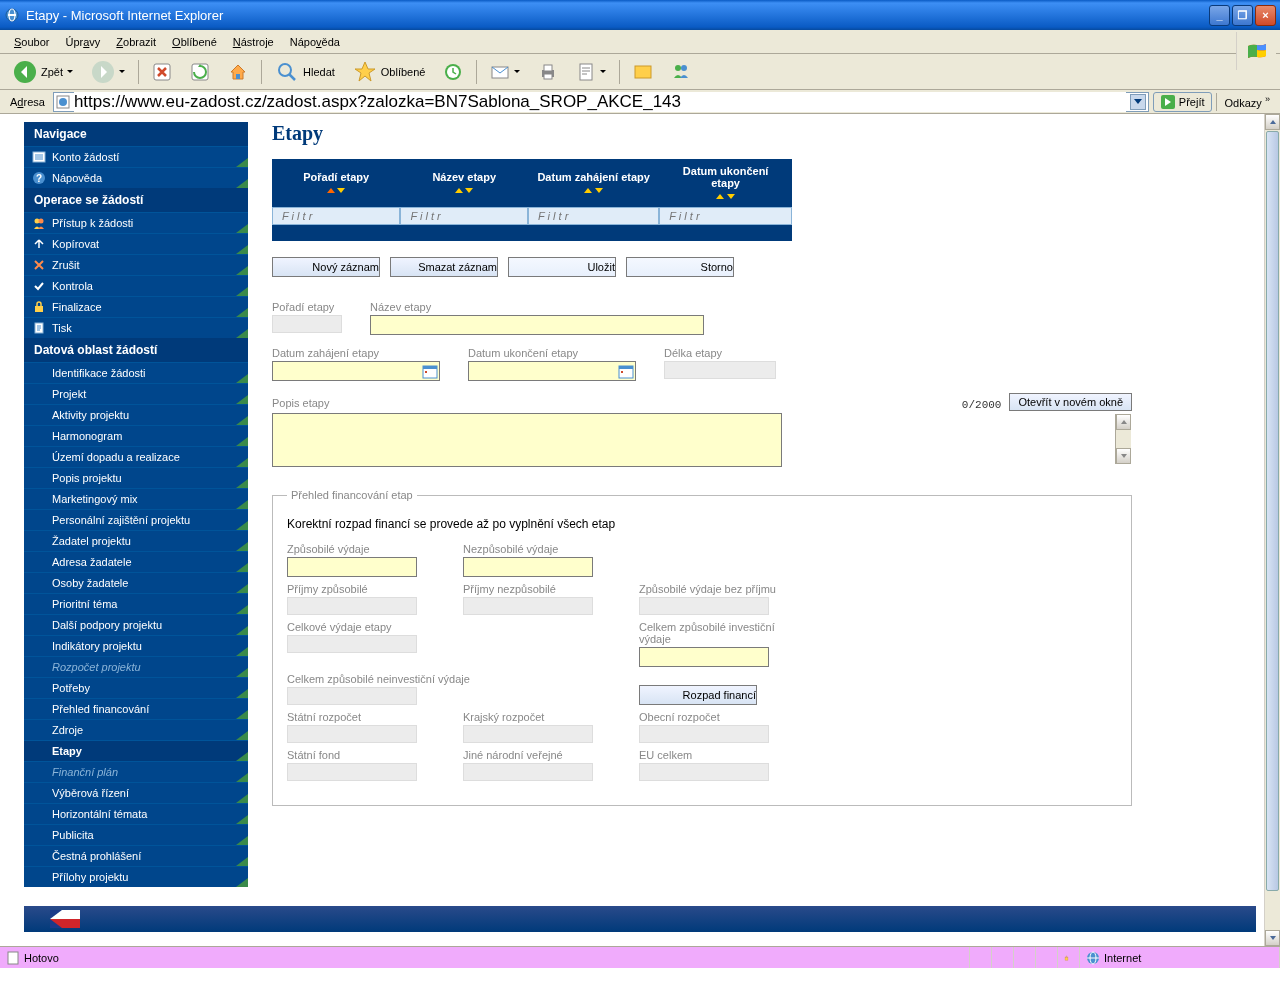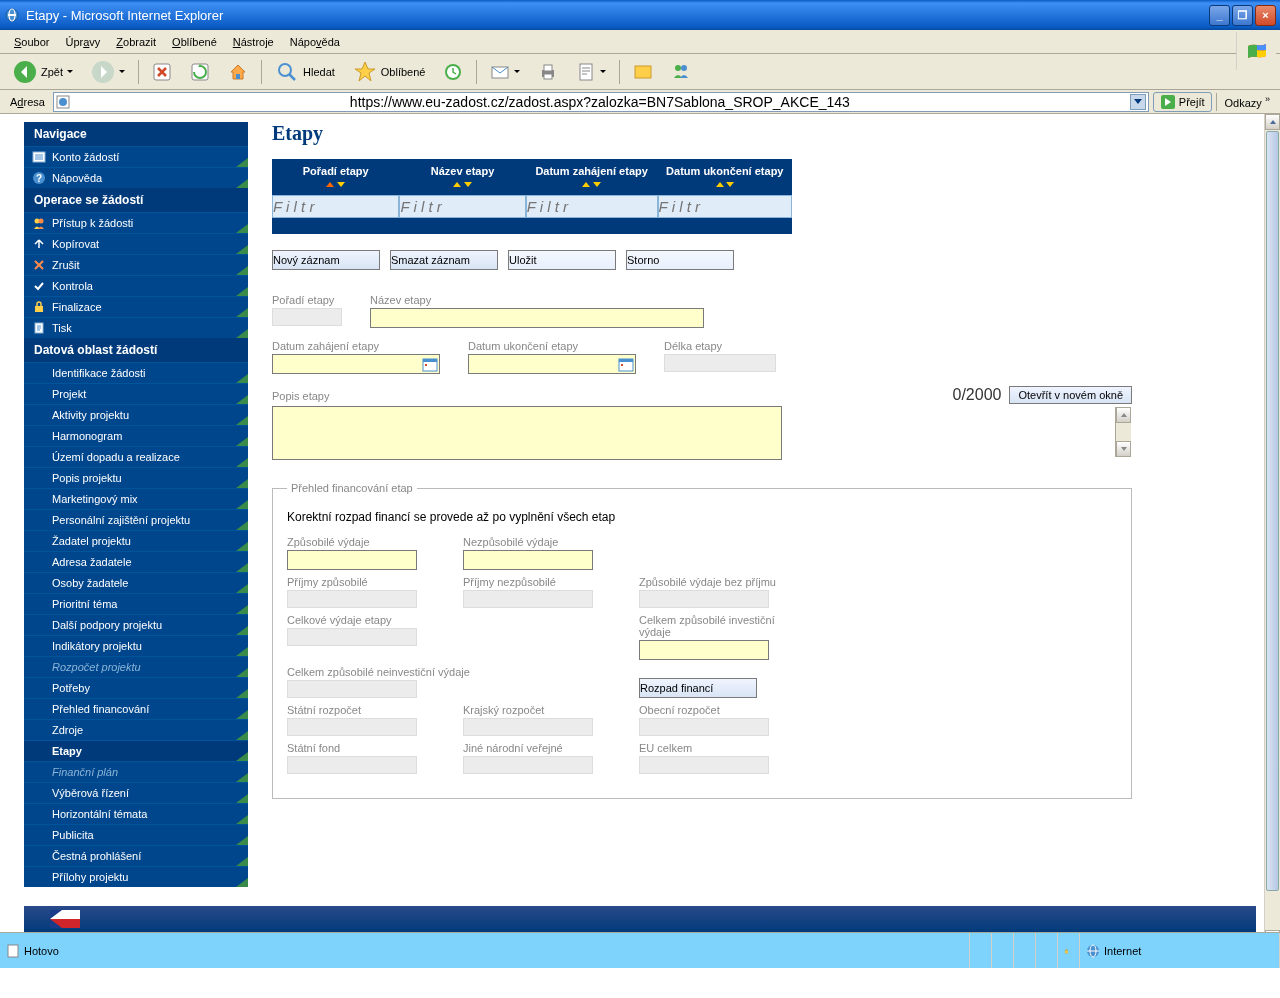--- a/index.html
+++ b/index.html
@@ -26,21 +26,21 @@
 .toolbar .sep { width: 1px; height: 24px; background: #aca899; margin: 0 2px; }
 .toolbar .tb-btn { display: flex; align-items: center; gap: 4px; padding: 2px 6px; cursor: pointer; border: 1px solid transparent; border-radius: 3px; }
 .toolbar .tb-btn svg { width: 24px; height: 24px; }
 .toolbar .tb-btn.small svg { width: 20px; height: 20px; }
 .toolbar .dd { width: 0; height: 0; border-left: 3px solid transparent; border-right: 3px solid transparent; border-top: 3px solid #000; }
 
 
 .addressbar { background: #ece9d8; height: 24px; display: flex; align-items: center; padding: 0 6px; border-bottom: 1px solid #aca899; gap: 4px; }
 .addressbar .lbl { padding: 0 4px; }
 .addressbar .url-box { flex: 1; display: flex; align-items: center; background: #fff; border: 1px solid #7f9db9; height: 20px; padding: 0 2px; gap: 4px; }
-.addressbar .url-box input { flex: 1; border: none; outline: none; font-family: inherit; font-size: 14px; text-align: center; }
+.addressbar .url-box input { flex: 1; border: none; outline: none; font-family: inherit; font-size: 17px; }
 .addressbar .url-box .dd-btn { width: 16px; height: 16px; background: #c8d8ec; border: 1px solid #7f9db9; display: flex; align-items: center; justify-content: center; cursor: pointer; }
 .go-btn { display: flex; align-items: center; gap: 3px; padding: 1px 6px; border: 1px solid #7f9db9; background: #ece9d8; cursor: pointer; border-radius: 3px; }
 .go-btn svg { width: 16px; height: 16px; }
 
 
 .content-wrap { position: relative; height: 854px; overflow: hidden; background: #fff; }
 .content { display: flex; padding: 8px 24px 0 24px; gap: 24px; height: 796px; }
 
 
 .sidebar { width: 224px; flex-shrink: 0; }
@@ -57,55 +57,55 @@
 .page-title { font-family: Georgia, serif; font-size: 20px; color: #003a7a; font-weight: bold; margin-bottom: 14px; }
 
 .data-table { width: 520px; border-collapse: collapse; }
 .data-table thead th { background: #003a7a; color: #fff; font-weight: bold; padding: 6px 8px; text-align: center; font-size: 11px; }
 .data-table thead th .sort-icons { margin-top: 2px; font-size: 9px; }
 .data-table thead th .sort-icons .up { color: #ffcc00; }
 .data-table thead th .sort-icons .down { color: #ffcc00; }
 .data-table thead th.first .sort-icons .up { color: #ff6600; }
 .data-table tbody td { padding: 0; }
 .data-table .filter-row td { background: #c8d8ec; padding: 0; }
-.data-table .filter-row input { width: 100%; border: 1px solid #8ab4d8; background: #e0ecf8; font-style: italic; color: #8aa; padding: 2px 0; font-family: inherit; font-size: 15px; }
+.data-table .filter-row input { width: 100%; border: 1px solid #8ab4d8; background: #e0ecf8; font-style: italic; color: #8aa; padding: 2px 9px; font-family: inherit; font-size: 11px; }
 .data-table .empty-row td { background: #003a7a; height: 16px; }
 
 .btn-row { margin-top: 16px; display: flex; gap: 10px; }
-.btn { width: 108px; padding: 3px 0; text-align: left; border: 1px solid #7a7a7a; background: linear-gradient(to bottom, #f0f4ff, #d8e4f4); cursor: pointer; font-family: inherit; font-size: 11px; }
+.btn { width: 108px; padding: 3px 0; text-align: right; border: 1px solid #7a7a7a; background: linear-gradient(to bottom, #f0f4ff, #d8e4f4); cursor: pointer; font-family: inherit; font-size: 11px; }
 .btn.light { background: linear-gradient(to bottom, #f4f8ff, #e8f0fc); }
 
 .form-section { margin-top: 24px; }
 .form-row { display: flex; gap: 28px; margin-bottom: 12px; }
 .form-group { display: flex; flex-direction: column; }
 .form-label { color: #888; font-size: 11px; margin-bottom: 2px; }
 .inp-yellow { background: #ffffcc; border: 1px solid #7a7a7a; height: 20px; padding: 2px 4px; font-family: inherit; font-size: 11px; }
 .inp-gray { background: #ececec; border: 1px solid #ddd; height: 18px; padding: 2px 4px; font-family: inherit; font-size: 11px; }
 .date-wrap { position: relative; }
 .date-wrap .cal-icon { position: absolute; right: 2px; top: 2px; width: 16px; height: 16px; cursor: pointer; }
 .date-wrap .cal-icon svg { width: 16px; height: 16px; }
-.char-count { color: #333; font-size: 16px; }
+.char-count { color: #333; font-size: 11px; font-family: Liberation Mono, monospace; }
 .open-new { padding: 2px 8px; border: 1px solid #7a7a7a; background: linear-gradient(to bottom, #f0f4ff, #d8e4f4); cursor: pointer; font-size: 11px; }
 .textarea-wrap { position: relative; }
 .textarea { width: 510px; height: 54px; background: #ffffcc; border: 1px solid #7a7a7a; resize: none; font-family: inherit; font-size: 11px; padding: 2px; }
 .scroll-stub { position: absolute; right: 1px; top: 1px; width: 16px; bottom: 5px; background: #ece9d8; border-left: 1px solid #aca899; }
 .scroll-stub .sb-btn { height: 16px; background: linear-gradient(to bottom, #fff, #d4d0c8); border: 1px solid #aca899; display: flex; align-items: center; justify-content: center; }
 .scroll-stub .sb-btn.dn { position: absolute; bottom: 0; left: 0; right: 0; }
 
 fieldset { border: 1px solid #bbb; padding: 12px 14px 18px; margin-top: 20px; }
 legend { color: #888; padding: 0 4px; }
 .fs-note { font-size: 12px; color: #000; margin-bottom: 12px; margin-top: 4px; }
 .fs-grid { display: grid; grid-template-columns: 170px 170px 170px; column-gap: 8px; row-gap: 14px; gap: 6px; }
 
 .footer-strip { position: absolute; left: 24px; right: 24px; bottom: 36px; height: 26px; background: linear-gradient(to bottom, #2a4a8a, #003a7a); display: flex; align-items: center; padding: 0 26px; }
 .footer-strip .flag { width: 30px; height: 18px; background: linear-gradient(to bottom, #fff 0 50%, #d0252a 50% 100%); position: relative; display: block; }
 .footer-strip .flag::before { content: ''; position: absolute; left: 0; top: 0; border-top: 9px solid #1a3a8a; border-bottom: 9px solid #1a3a8a; border-right: 12px solid transparent; }
 
 
-.statusbar { position: absolute; left: 0; right: 0; bottom: 0; height: 36px; background: #7dd3fc; border-top: 1px solid #aca899; display: flex; align-items: center; font-size: 11px; }
+.statusbar { position: absolute; left: 0; right: 0; bottom: 0; height: 22px; background: #f0abfc; border-top: 1px solid #aca899; display: flex; align-items: center; font-size: 11px; }
 .statusbar .sb-cell { border-right: 1px solid #d4d0c8; height: 100%; display: flex; align-items: center; padding: 0 6px; }
 .statusbar .sb-cell.status { flex: 1; }
 .statusbar .sb-cell.small { width: 22px; justify-content: center; }
 .statusbar .sb-cell svg { width: 14px; height: 14px; margin-right: 4px; }
 
 .right-scrollbar { position: absolute; right: 0; top: 0; bottom: 22px; width: 16px; background: #ece9d8; border-left: 1px solid #d4d0c8; }
 .right-scrollbar .sb-btn { height: 16px; background: linear-gradient(to bottom, #fff, #d4d0c8); border: 1px solid #aca899; display: flex; align-items: center; justify-content: center; }
 .right-scrollbar .sb-btn.dn { position: absolute; bottom: 0; left: 0; right: 0; }
 .right-scrollbar .thumb { position: absolute; left: 1px; right: 1px; top: 17px; height: 760px; background: linear-gradient(to right, #d8e4f4, #b8c8e4); border: 1px solid #8aa; border-radius: 2px; }
 

